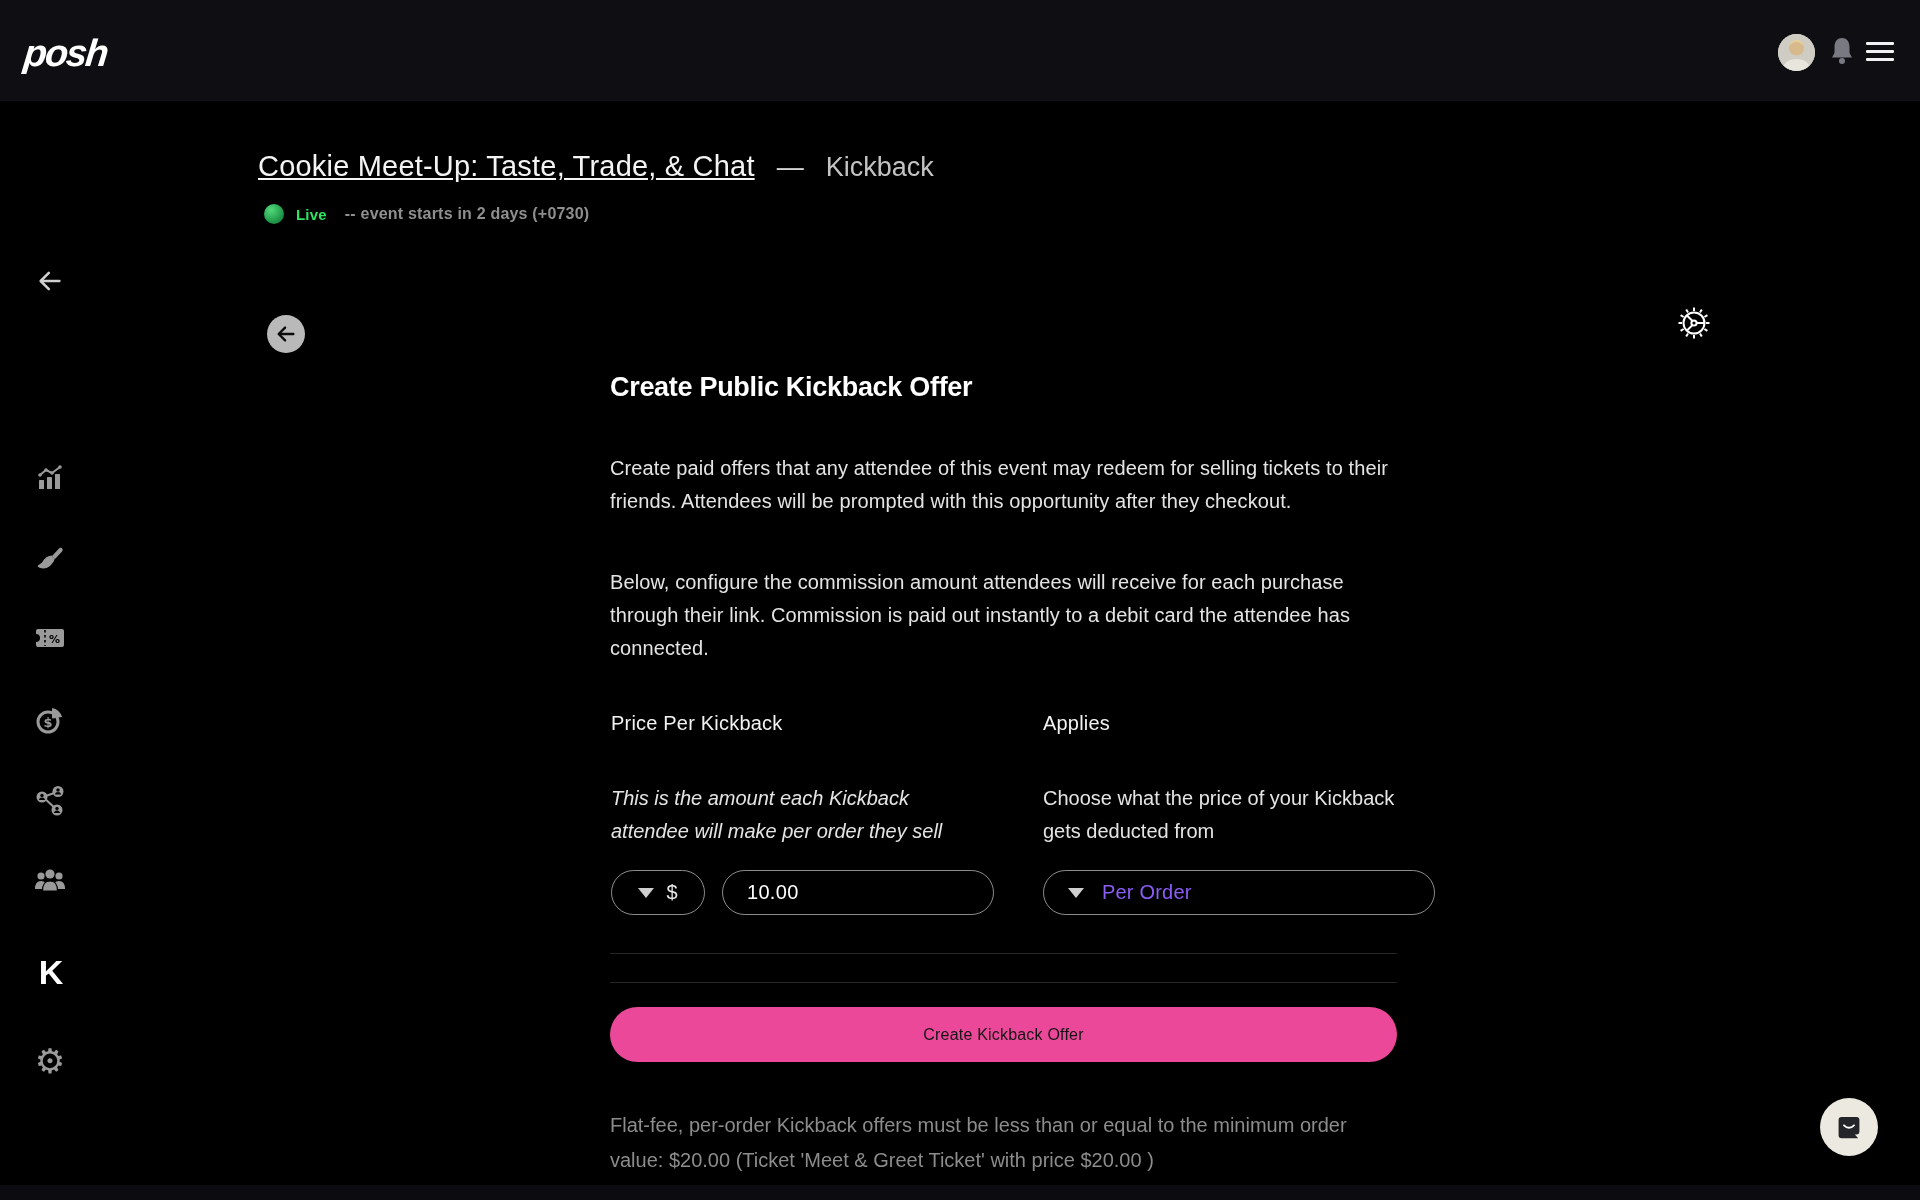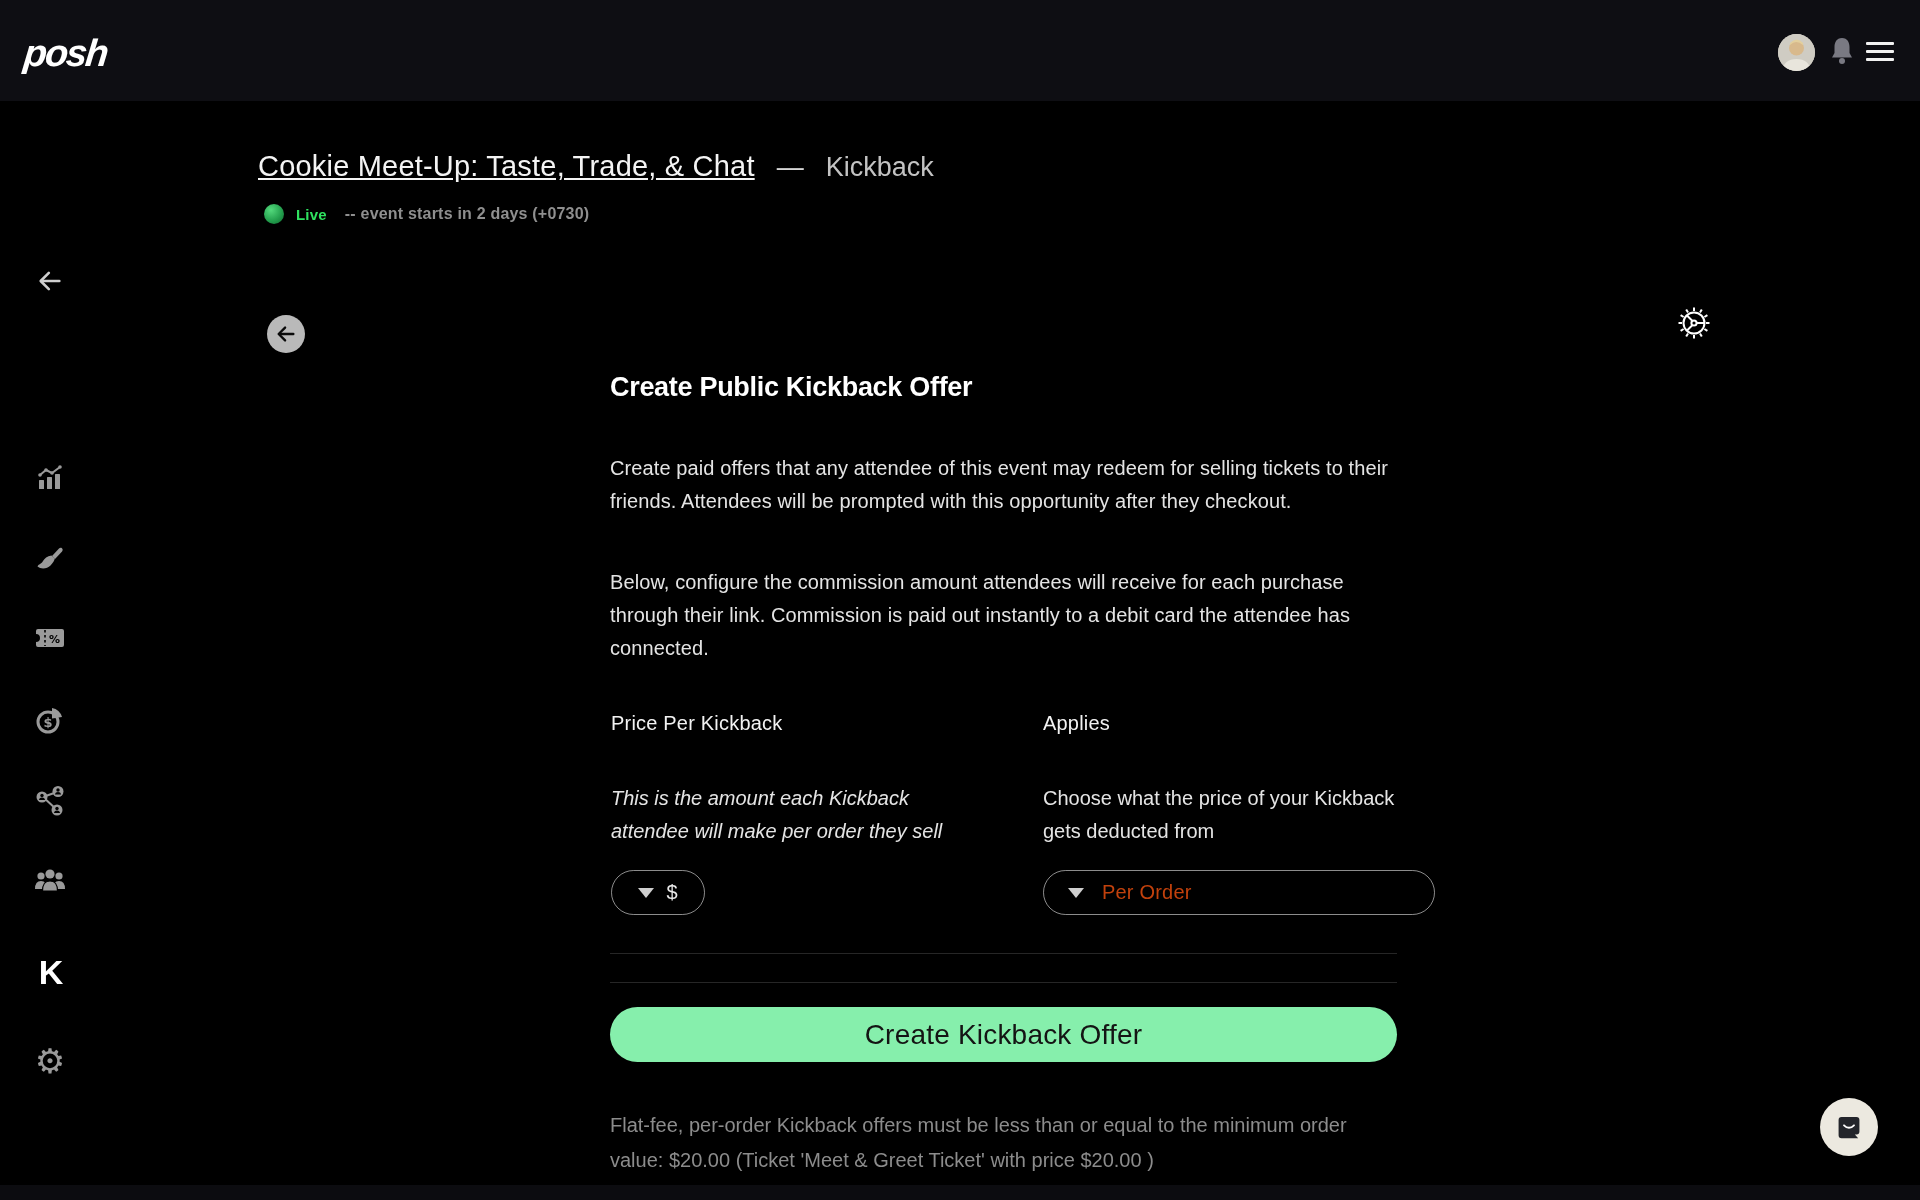--- a/index.html
+++ b/index.html
@@ -64,27 +64,27 @@
   .tri-down { width:0; height:0; border-left:8px solid transparent; border-right:8px solid transparent;
     border-top:10px solid #cfcfcf; }
   .currency-select { left:611px; width:94px; justify-content:center; gap:12px; cursor:pointer; }
   .currency-symbol { font-size:20px; color:#e9e9e9; }
   .amount-input {
     position:absolute; left:722px; top:870px; width:272px; height:45px; background:transparent;
     border:1px solid rgba(255,255,255,.55); border-radius:23px; color:#fff; font-size:20px;
     padding:0 24px; outline:none; font-family:inherit; letter-spacing:.3px;
   }
   .applies-select { left:1043px; width:392px; padding-left:24px; gap:18px; cursor:pointer; }
-  .applies-value { font-size:20px; color:#c2410c; letter-spacing:.2px; }
+  .applies-value { font-size:20px; color:#8b5cf6; letter-spacing:.2px; }
   .divider { position:absolute; left:610px; width:787px; height:1px; background:#262626; }
   .divider-1 { top:953px; }
   .divider-2 { top:982px; }
   .submit-btn {
     position:absolute; left:610px; top:1007px; width:787px; height:55px; border-radius:28px;
-    background:#86efac; border:none; color:#141414; font-size:28px; font-family:inherit;
+    background:#ec4899; border:none; color:#141414; font-size:16px; font-family:inherit;
     letter-spacing:.2px; cursor:pointer;
   }
   .note { position:absolute; left:610px; top:1108px; width:790px; color:#8c8c8c; font-size:20px; line-height:35px; }
   
   .chat-launcher {
     position:absolute; left:1820px; top:1098px; width:58px; height:58px; border-radius:50%;
     background:#ece9e0; display:flex; align-items:center; justify-content:center; cursor:pointer;
   }
   .bottom-strip { position:absolute; left:0; bottom:0; width:1920px; height:15px; background:#0c0c10; }
 </style>
@@ -257,20 +257,21 @@
   <div class="field-label label-applies">Applies</div>
 
   <div class="field-help help-price">This is the amount each Kickback attendee will make per order they sell</div>
   <div class="field-help help-applies">Choose what the price of your Kickback gets deducted from</div>
 
   <div class="pill currency-select">
     <span class="tri-down"></span>
     <span class="currency-symbol">$</span>
   </div>
 
+  <input class="amount-input" type="text" value="10.00" style="">
 
   <div class="pill applies-select">
     <span class="tri-down"></span>
     <span class="applies-value">Per Order</span>
   </div>
 
   <div class="divider divider-1"></div>
   <div class="divider divider-2"></div>
 
   <button class="submit-btn">Create Kickback Offer</button>

